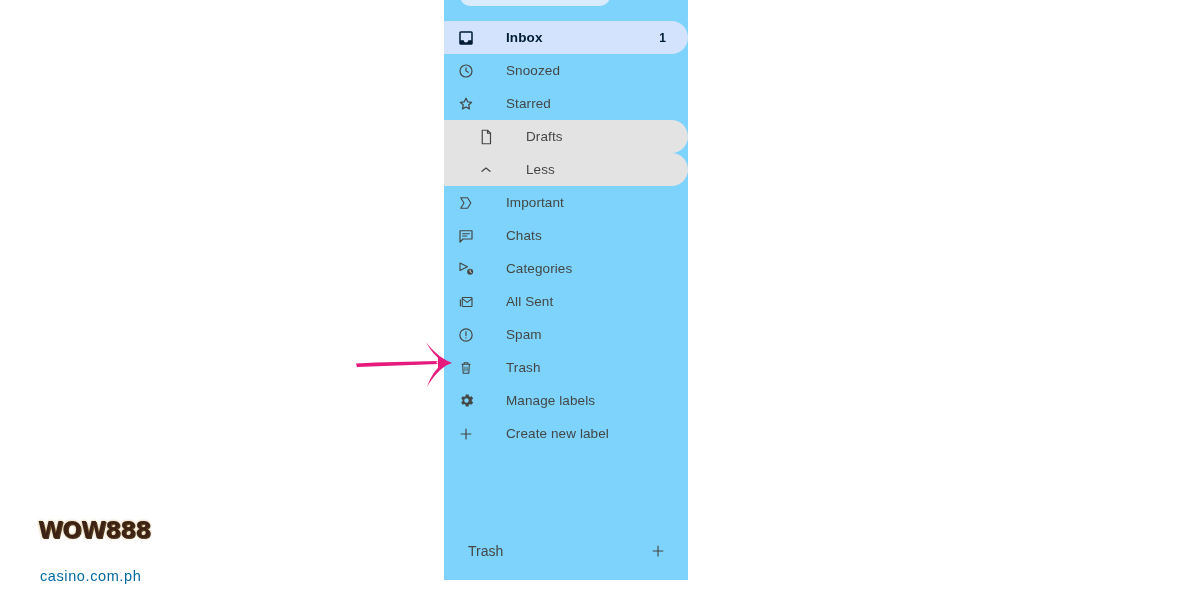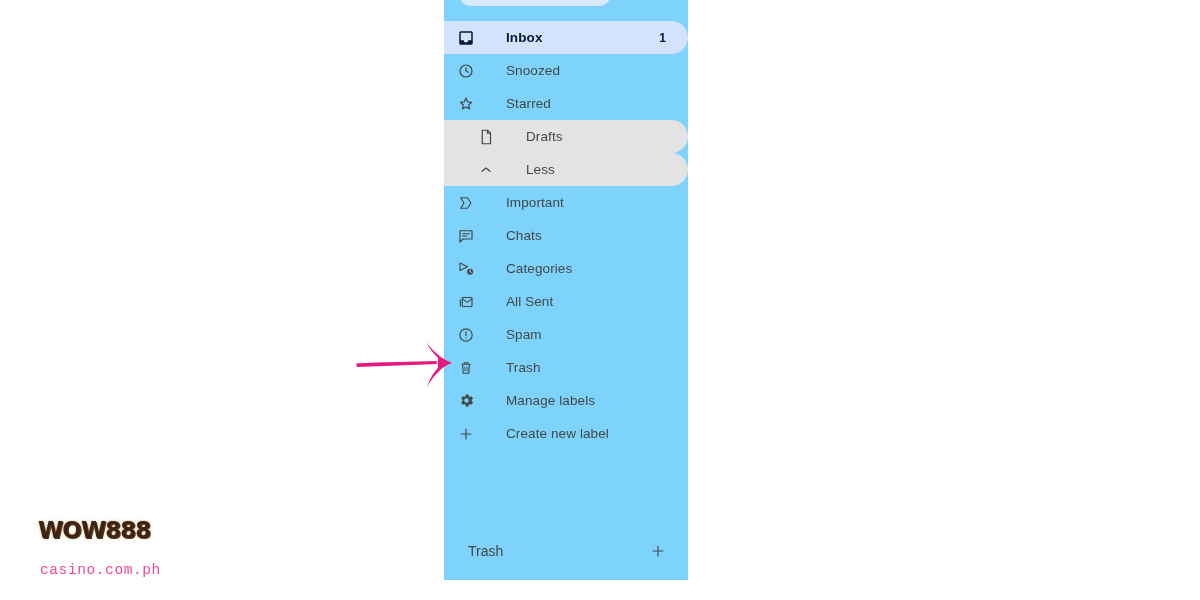--- a/index.html
+++ b/index.html
@@ -152,26 +152,26 @@
   #logo-main {
     font-family: "DejaVu Sans", sans-serif;
     font-size: 23px;
     font-weight: bold;
     color: #3d2316;
     letter-spacing: -1px;
     line-height: 36px;
     text-shadow: 0 0 3px rgba(190,150,60,.75), 1px 1px 0 #2a170d;
   }
   #logo-sub {
-    font-family: Liberation Mono, monospace;
+    font-family: Liberation Sans, sans-serif;
     font-size: 14.5px;
-    color: #ec4899;
+    color: #0369a1;
     letter-spacing: .6px;
     line-height: 20px;
-    margin-top: 12px;
+    margin-top: 18px;
     margin-left: 2px;
   }
 </style>
 </head>
 <body>
 
 <div id="sidebar">
 
   <div id="top-chip"></div>
 

